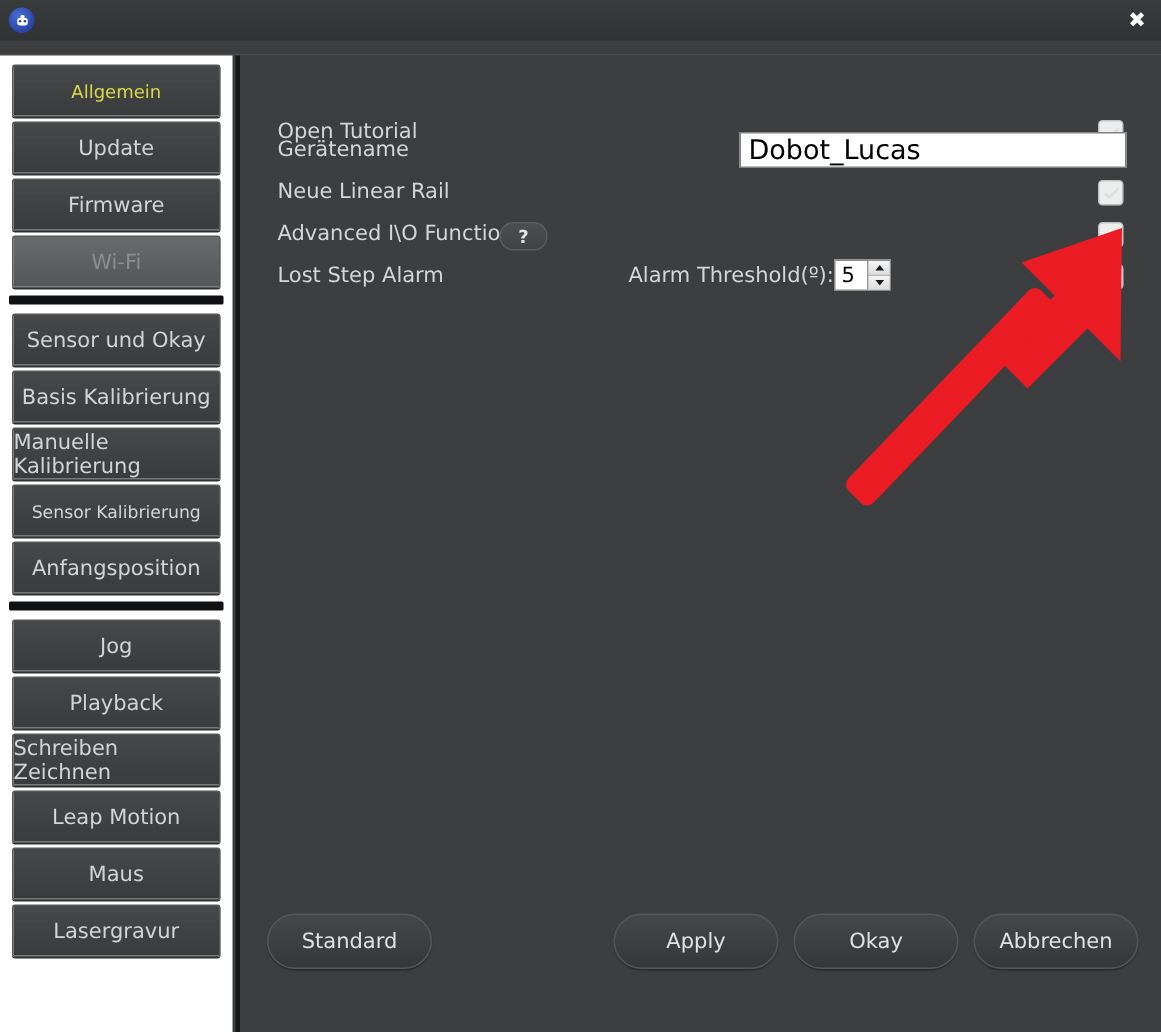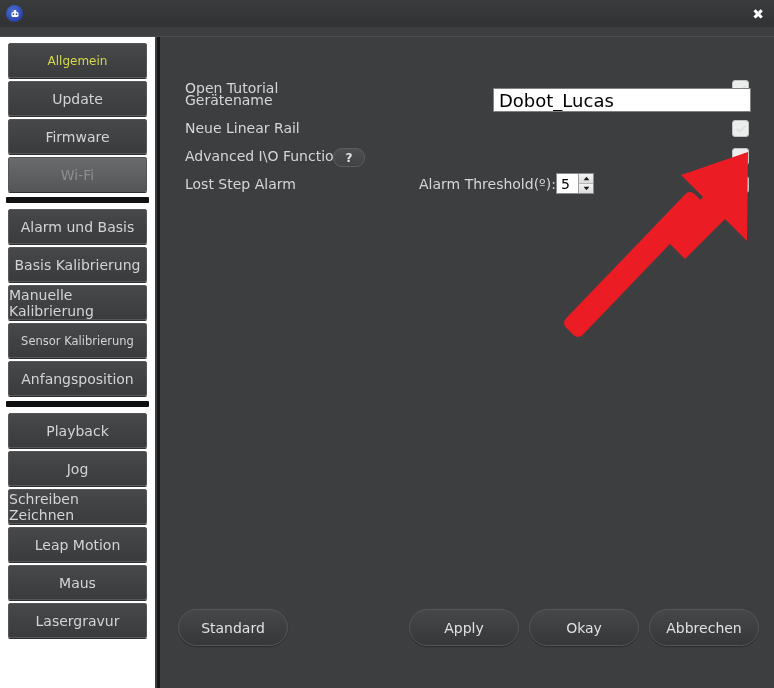--- a/index.html
+++ b/index.html
@@ -207,28 +207,28 @@
     <div id="close-btn">✖</div>
   </div>
   <div id="titlebar-strip"></div>
 
   <div id="sidebar">
       <div class="side-btn active">Allgemein</div>
       <div class="side-btn">Update</div>
       <div class="side-btn">Firmware</div>
       <div class="side-btn selected">Wi-Fi</div>
       <div class="side-sep"></div>
-      <div class="side-btn">Alarm und Basis</div>
+      <div class="side-btn">Sensor und Okay</div>
       <div class="side-btn">Basis Kalibrierung</div>
       <div class="side-btn">Manuelle Kalibrierung</div>
       <div class="side-btn small">Sensor Kalibrierung</div>
       <div class="side-btn">Anfangsposition</div>
       <div class="side-sep"></div>
+      <div class="side-btn">Jog</div>
       <div class="side-btn">Playback</div>
-      <div class="side-btn">Jog</div>
       <div class="side-btn">Schreiben  Zeichnen</div>
       <div class="side-btn">Leap Motion</div>
       <div class="side-btn">Maus</div>
       <div class="side-btn">Lasergravur</div>
     </div>
   <div id="sidebar-divider"></div>
 
   <div id="main">
 
     <div class="form-row" style="top:39px;">

